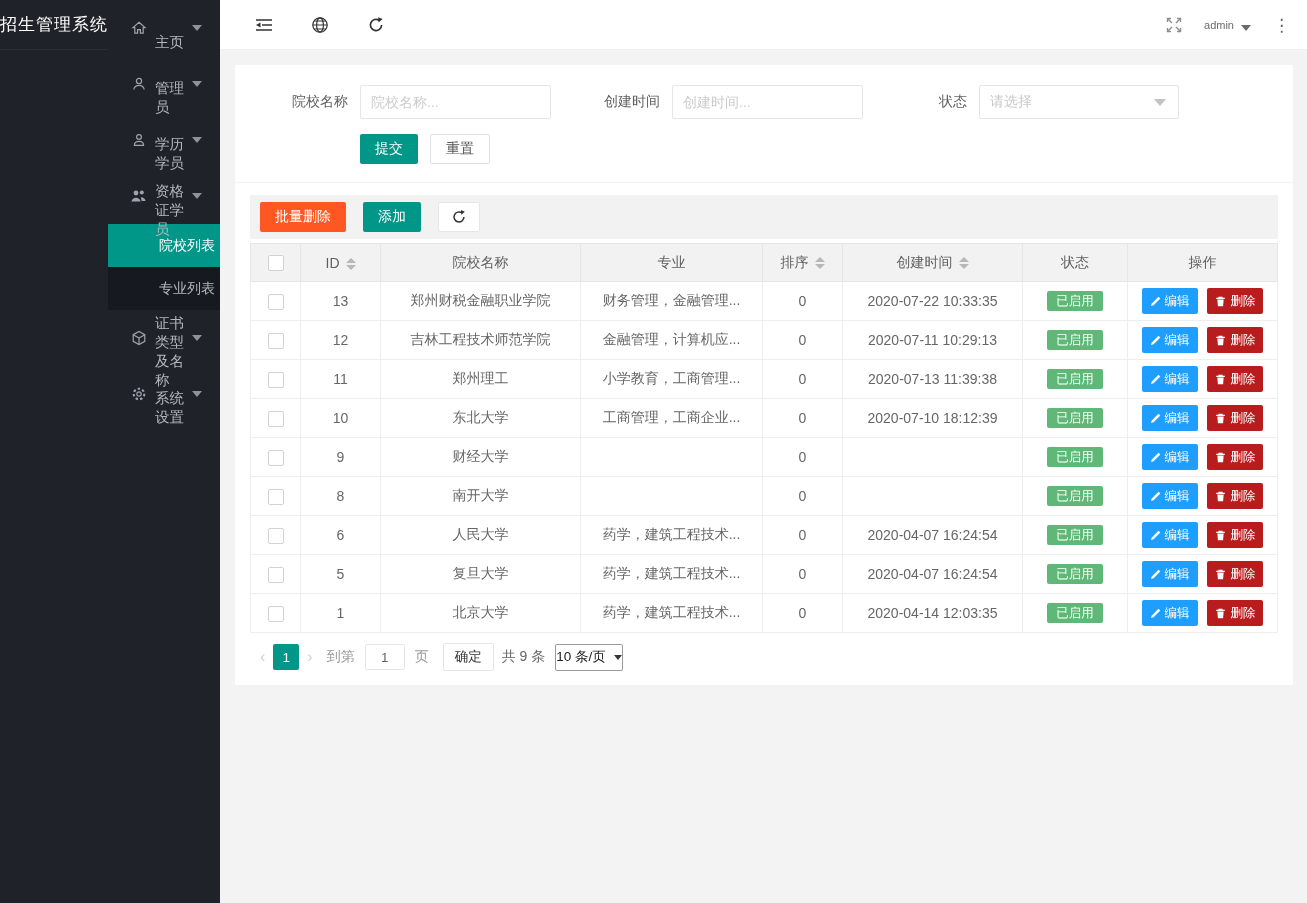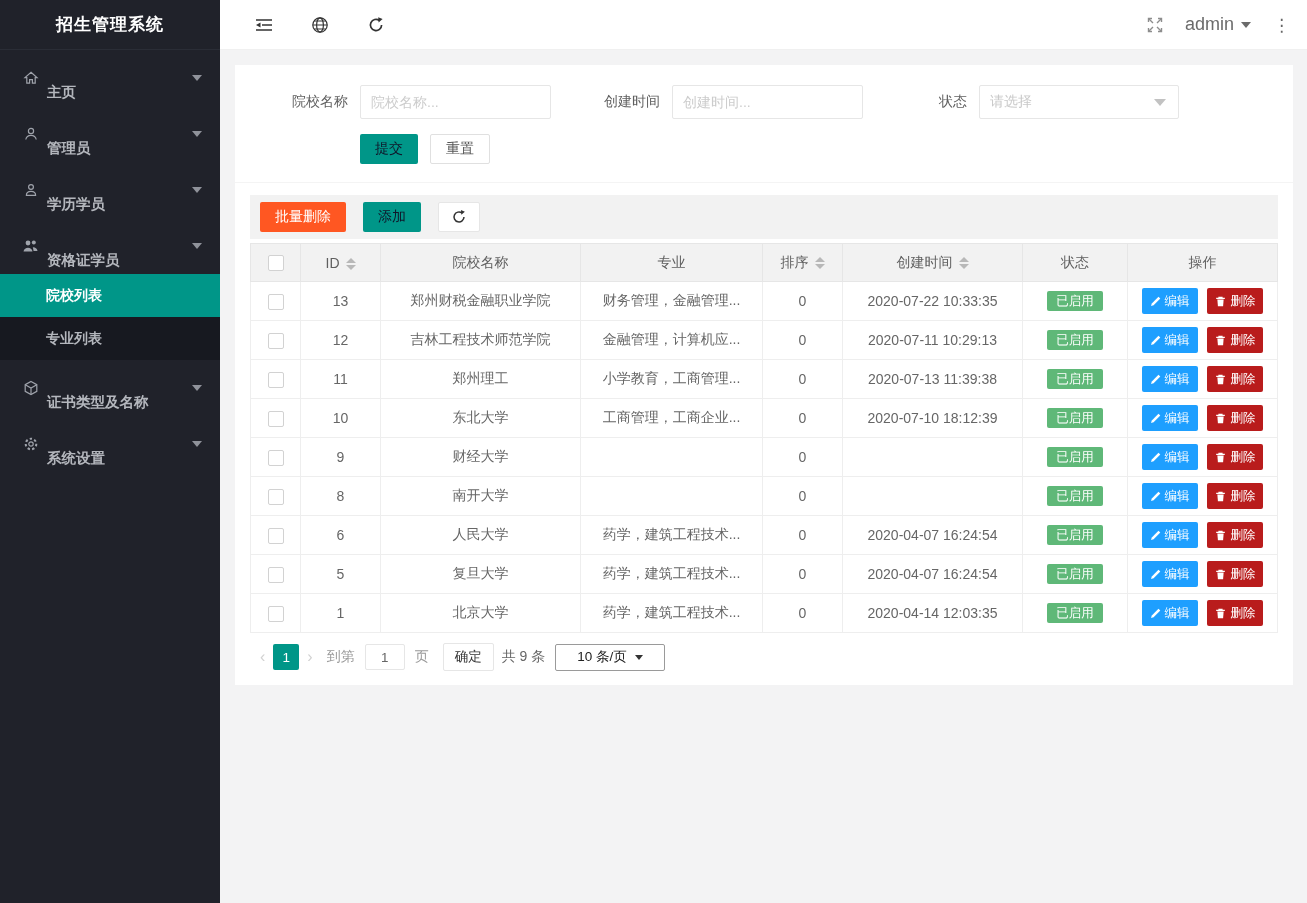--- a/index.html
+++ b/index.html
@@ -1,44 +1,44 @@
 <!DOCTYPE html>
 <html><head>
 <meta charset="utf-8">
 <style>
   * { margin:0; padding:0; box-sizing:border-box; }
   html,body { width:1307px; height:903px; overflow:hidden;
     font-family:"Liberation Sans","DejaVu Sans",sans-serif; font-size:14px; color:#666; }
   body { display:flex; background:#f3f3f4; }
 
   
-  .sidebar { width:220px; min-width:220px; height:100%; background:#20222A; display:flex; flex-direction:column;font-weight:bold; }
+  .sidebar { width:220px; min-width:220px; height:100%; background:#20222A; display:flex; flex-direction:row; }
   .logo { height:50px; display:flex; align-items:center; justify-content:center;
           color:#fff; font-size:17px; letter-spacing:1px; border-bottom:1px solid #2a2d36; }
   .nav { flex:1; }
   .nav-item { height:56px; display:flex; align-items:center; padding:0 18px 0 22px;
               color:#b4b7bd; cursor:pointer; position:relative; }
   .nav-item .nav-icon { width:17px; height:17px; margin-right:8px; display:inline-flex; align-items:center; justify-content:center; color:#9fa3ab; }
   .nav-item .nav-label { flex:1; font-size:14.5px;margin-top:28px; }
   .nav-item.active-parent, .nav-item.active-parent .nav-icon { color:#fff; }
   .chev { width:0; height:0; border-left:5px solid transparent; border-right:5px solid transparent; }
   .chev.down { border-top:6px solid #8f929a; }
   .chev.up { border-bottom:6px solid #cfd1d6; }
   .submenu { background:#171920; }
-  .submenu-item { height:43px; display:flex; align-items:center; padding-left:46px; color:#b4b7bd; cursor:pointer; font-size:14px; }
+  .submenu-item { height:43px; display:flex; align-items:center; padding-left:46px; color:#b4b7bd; cursor:pointer; font-size:14px;justify-content:center; }
   .submenu-item.active { background:#009688; color:#fff; }
   svg.ic { display:block; }
 
   
   .main { flex:1; display:flex; flex-direction:column; height:100%; }
   .topbar { height:50px; background:#fff; display:flex; align-items:center; padding:0 18px 0 24px; border-bottom:1px solid #f0f0f0; }
   .tb-icon { width:40px; height:40px; display:flex; align-items:center; justify-content:center; color:#333; cursor:pointer; margin-right:16px; }
   .tb-right { margin-left:auto; display:flex; align-items:center; }
   .tb-right .tb-icon { margin-right:10px; color:#8d8d8d; }
-  .user-box { display:flex; align-items:center; color:#6b6b6b; font-size:18px; cursor:pointer; margin-right:22px; }
+  .user-box { display:flex; align-items:flex-end; color:#6b6b6b; font-size:11px; cursor:pointer; margin-right:22px; }
   .user-caret { width:0; height:0; border-left:5px solid transparent; border-right:5px solid transparent; border-top:6px solid #6b6b6b; margin-left:7px; }
   .kebab { font-size:17px; color:#666; cursor:pointer; font-family:"DejaVu Sans",sans-serif; }
 
   
   .content { flex:1; padding:15px; overflow:hidden; }
   .card { background:#fff; width:100%; }
 
   
   .filter { padding:20px 15px 18px; border-bottom:1px solid #f4f4f4; }
   .filter-row { display:flex; align-items:center; }
@@ -46,21 +46,21 @@
   .fg1 .f-label { width:110px; }
   .fg2 { margin-left:53px; }
   .fg3 { margin-left:76px; }
   .f-input { width:191px; height:34px; border:1px solid #e6e6e6; border-radius:2px; padding:0 10px; font-size:14px; color:#666; outline:none; font-family:inherit; }
   .f-input::placeholder { color:#ccc; }
   .f-select { width:200px; height:34px; border:1px solid #e6e6e6; border-radius:2px; background:#fff;
               display:flex; align-items:center; padding:0 10px; color:#c9c9c9; cursor:pointer; position:relative; }
   .f-select .sel-caret { position:absolute; right:12px; width:0; height:0; border-left:6px solid transparent; border-right:6px solid transparent; border-top:7px solid #c2c2c2; }
   .btn-row { margin-top:15px; padding-left:110px; display:flex; }
   .btn { height:30px; border:none; border-radius:2px; font-size:14px; cursor:pointer; padding:0 15px; font-family:inherit; }
-  .btn-teal { background:#009688; color:#0f172a; }
+  .btn-teal { background:#009688; color:#ffffff; }
   .btn-plain { background:#fff; color:#555; border:1px solid #e0e0e0; margin-left:12px; }
 
   
   .table-wrap { padding:12px 15px 14px; }
   .toolbar { background:#f2f2f2; padding:7px 10px; display:flex; align-items:center; }
   .btn-danger { background:#FF5722; color:#fff; }
   .toolbar .btn { margin-right:17px; }
   .btn-refresh { width:42px; height:30px; background:#fff; border:1px solid #e6e6e6; border-radius:2px; display:flex; align-items:center; justify-content:center; color:#333; cursor:pointer; margin-right:0; }
 
   table { width:100%; border-collapse:collapse; table-layout:fixed; margin-top:4px; }
@@ -79,21 +79,21 @@
   .act-btn svg { margin-right:4px; }
 
   
   .pager { display:flex; align-items:center; margin-top:10px; padding-left:2px; color:#666; }
   .pg-arrow { color:#d2d2d2; font-size:16px; padding:0 8px; cursor:pointer; }
   .pg-num { min-width:26px; height:26px; background:#009688; color:#fff; display:flex; align-items:center; justify-content:center; border-radius:2px; cursor:pointer; font-size:13.5px; }
   .pg-text { color:#999; margin:0 6px; }
   .pg-input { width:40px; height:26px; border:1px solid #e6e6e6; border-radius:2px; text-align:center; color:#666; outline:none; font-family:inherit; margin:0 4px; }
   .pg-confirm { height:28px; background:#fff; border:1px solid #e6e6e6; border-radius:2px; padding:0 11px; color:#333; cursor:pointer; font-size:13.5px; margin:0 8px; font-family:inherit; }
   .pg-total { color:#666; margin-right:10px; }
-  .pg-size { height:27px; border:1px solid #9a9a9a; border-radius:2px; background:#fff; display:flex; align-items:center; padding:0 21px; color:#222; cursor:pointer; font-size:13.5px; }
+  .pg-size { height:27px; border:1px solid #9a9a9a; border-radius:2px; background:#fff; display:flex; align-items:center; padding:0 0; color:#222; cursor:pointer; font-size:13.5px; }
   .pg-size .sel-caret2 { width:0; height:0; border-left:4px solid transparent; border-right:4px solid transparent; border-top:5px solid #333; margin-left:8px; }
 </style>
 </head>
 <body>
 
 <aside class="sidebar">
   <div class="logo">招生管理系统</div>
   <nav class="nav">
 
     <div class="nav-item">

